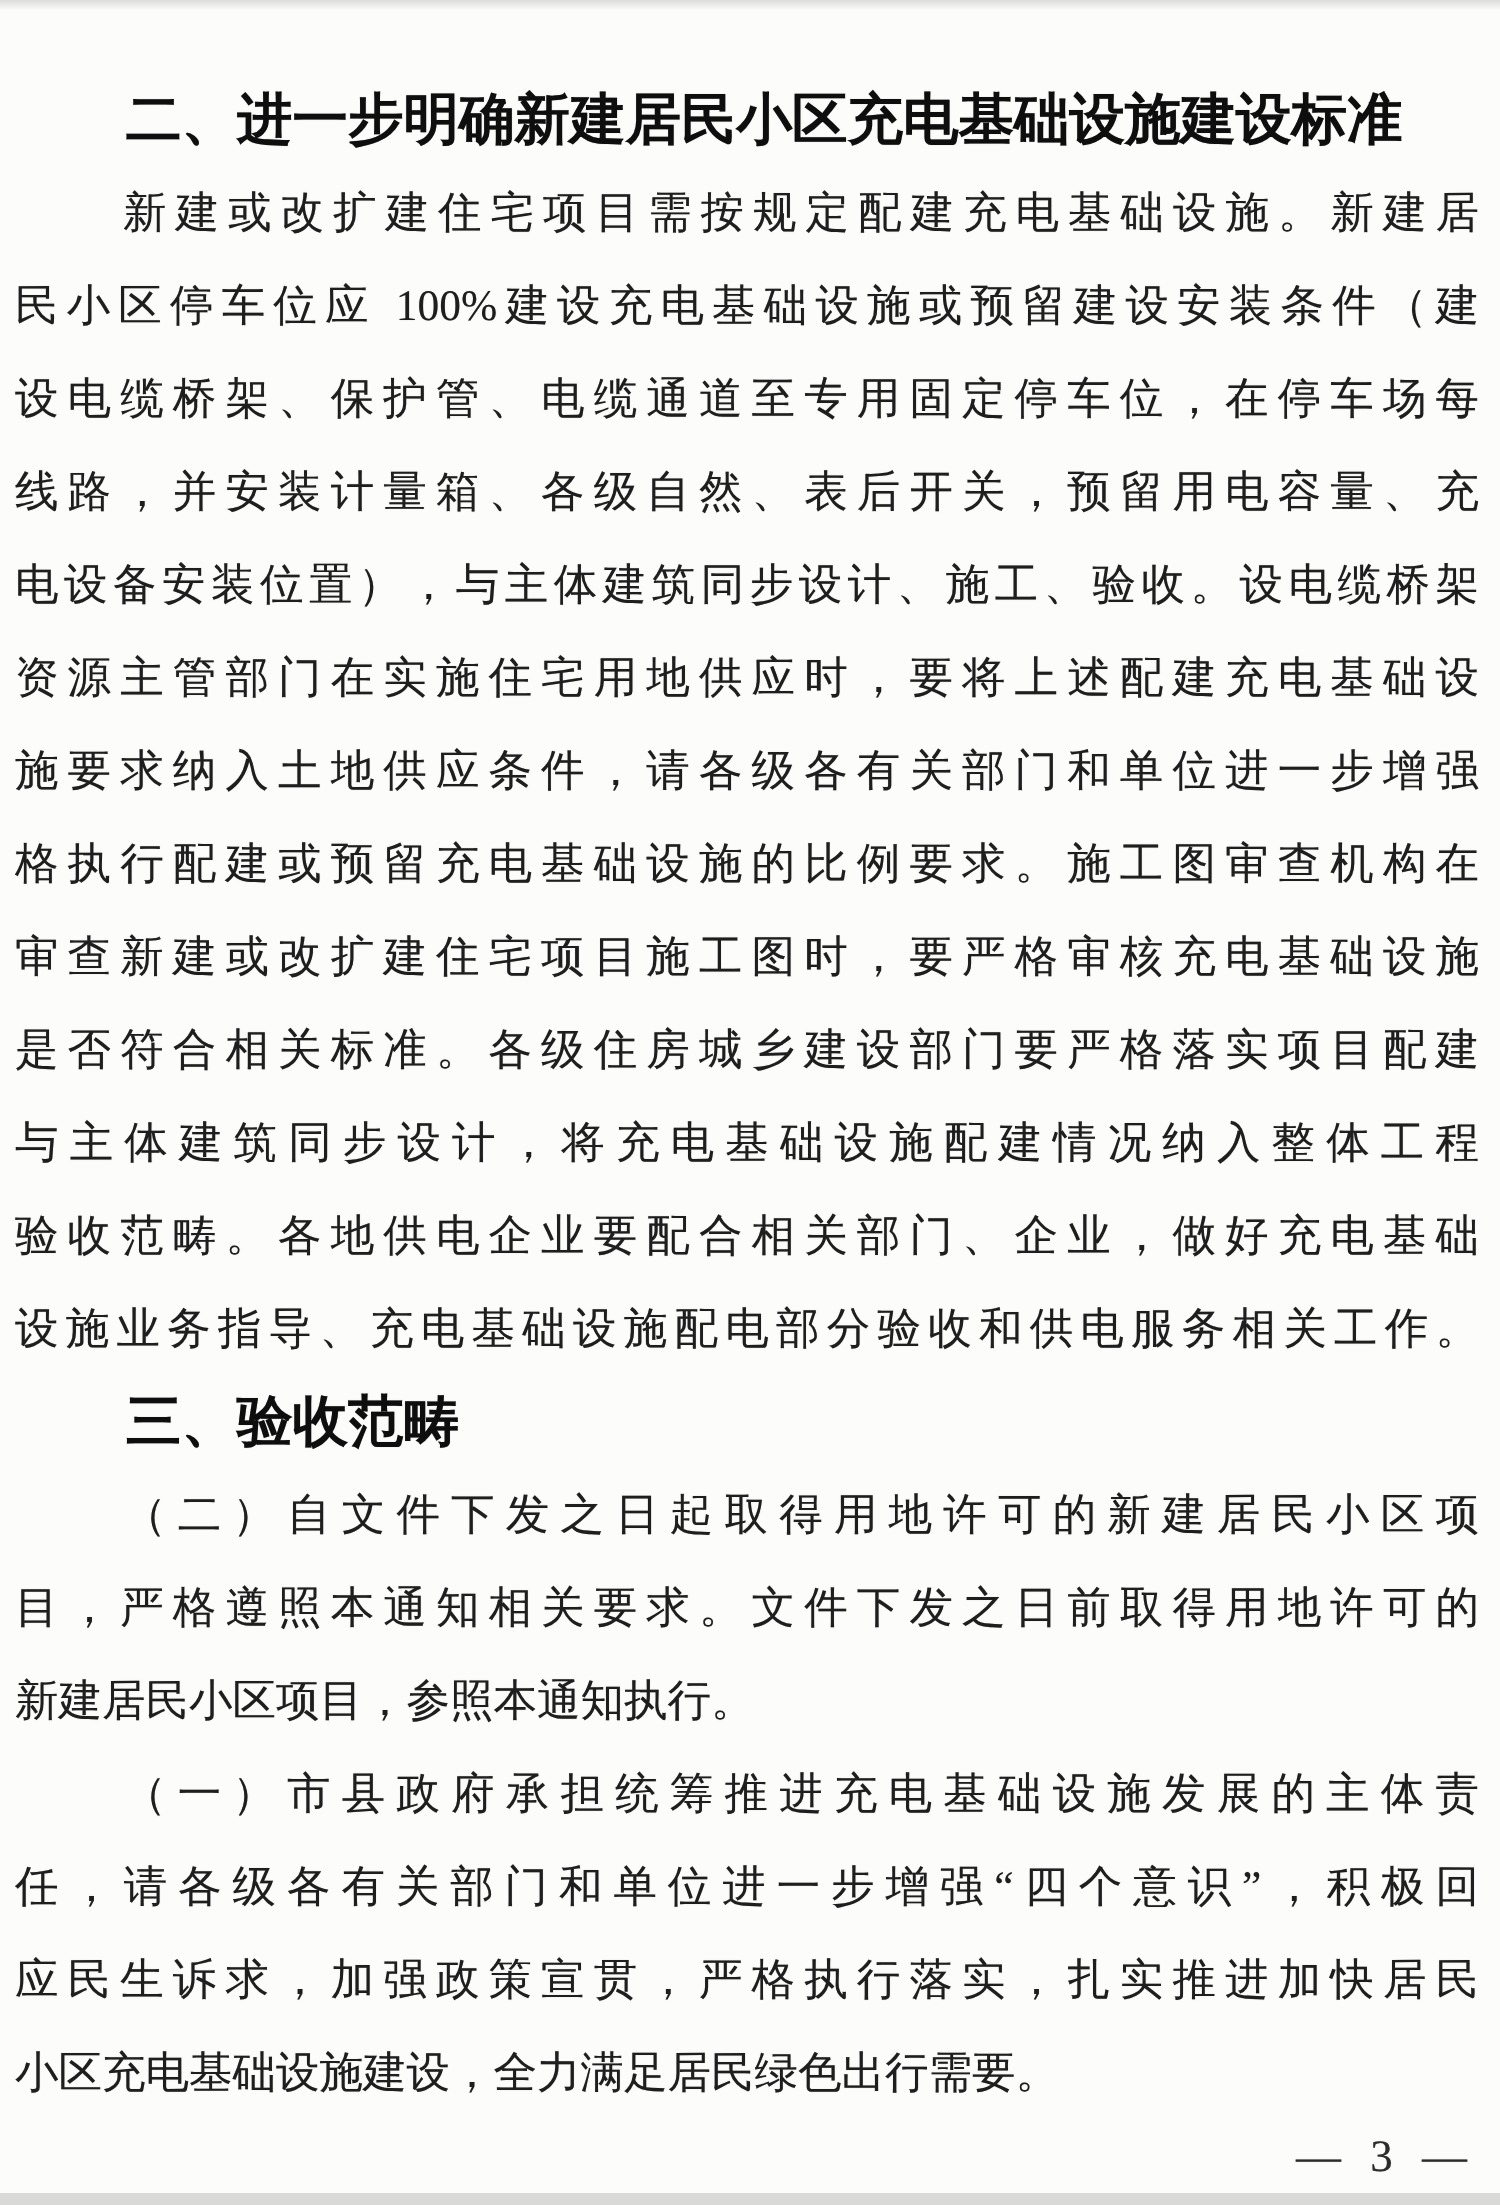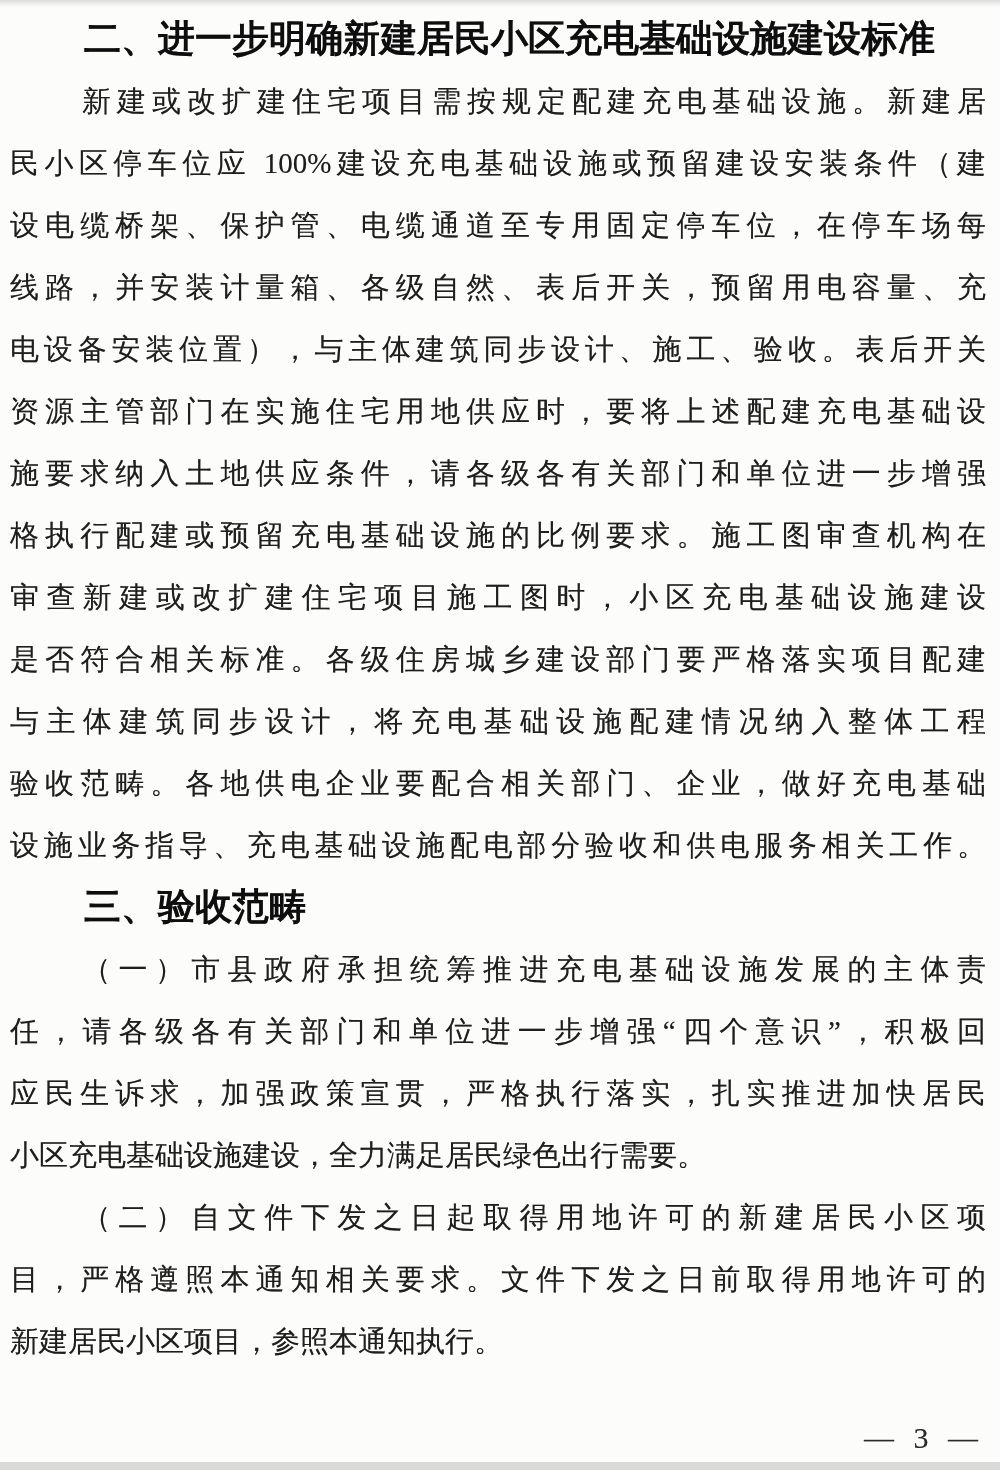--- a/index.html
+++ b/index.html
@@ -27,20 +27,21 @@
   .scan-edge-bottom {
     position: absolute;
     bottom: 0; left: 0; right: 0;
     height: 8px;
     background: #d9d9d7;
     pointer-events: none;
   }
   .doc {
     position: relative;
     padding: 8px 14px 0 10px;
+    margin-top: 41px;
   }
   .line {
     font-size: 29px;
     line-height: 62px;
     height: 62px;
     text-align: justify;
     text-align-last: justify;
     white-space: nowrap;
     letter-spacing: 0;
     color: #1e1e1e;
@@ -83,44 +84,44 @@
 
 <div class="doc">
 
   <div class="heading">二、进一步明确新建居民小区充电基础设施建设标准</div>
 
   <div>
     <div class="line first">新建或改扩建住宅项目需按规定配建充电基础设施。新建居</div>
     <div class="line">民小区停车位应 100%建设充电基础设施或预留建设安装条件（建</div>
     <div class="line">设电缆桥架、保护管、电缆通道至专用固定停车位，在停车场每</div>
     <div class="line">线路，并安装计量箱、各级自然、表后开关，预留用电容量、充</div>
-    <div class="line">电设备安装位置），与主体建筑同步设计、施工、验收。表后开关</div>
+    <div class="line">电设备安装位置），与主体建筑同步设计、施工、验收。设电缆桥架</div>
     <div class="line">资源主管部门在实施住宅用地供应时，要将上述配建充电基础设</div>
     <div class="line">施要求纳入土地供应条件，请各级各有关部门和单位进一步增强</div>
     <div class="line">格执行配建或预留充电基础设施的比例要求。施工图审查机构在</div>
-    <div class="line">审查新建或改扩建住宅项目施工图时，小区充电基础设施建设</div>
+    <div class="line">审查新建或改扩建住宅项目施工图时，要严格审核充电基础设施</div>
     <div class="line">是否符合相关标准。各级住房城乡建设部门要严格落实项目配建</div>
     <div class="line">与主体建筑同步设计，将充电基础设施配建情况纳入整体工程</div>
     <div class="line">验收范畴。各地供电企业要配合相关部门、企业，做好充电基础</div>
     <div class="line">设施业务指导、充电基础设施配电部分验收和供电服务相关工作。</div>
   </div>
 
   <div class="heading">三、验收范畴</div>
 
   <div>
+    <div class="line first">（二）自文件下发之日起取得用地许可的新建居民小区项</div>
+    <div class="line">目，严格遵照本通知相关要求。文件下发之日前取得用地许可的</div>
+    <div class="line end">新建居民小区项目，参照本通知执行。</div>
+  </div>
+
+  <div>
     <div class="line first">（一）市县政府承担统筹推进充电基础设施发展的主体责</div>
     <div class="line">任，请各级各有关部门和单位进一步增强“四个意识”，积极回</div>
     <div class="line">应民生诉求，加强政策宣贯，严格执行落实，扎实推进加快居民</div>
     <div class="line end">小区充电基础设施建设，全力满足居民绿色出行需要。</div>
-  </div>
-
-  <div>
-    <div class="line first">（二）自文件下发之日起取得用地许可的新建居民小区项</div>
-    <div class="line">目，严格遵照本通知相关要求。文件下发之日前取得用地许可的</div>
-    <div class="line end">新建居民小区项目，参照本通知执行。</div>
   </div>
 
 </div>
 
 <div class="page-footer">
   <span class="page-number">— 3 —</span>
 </div>
 
 <div class="scan-edge-bottom"></div>
 

